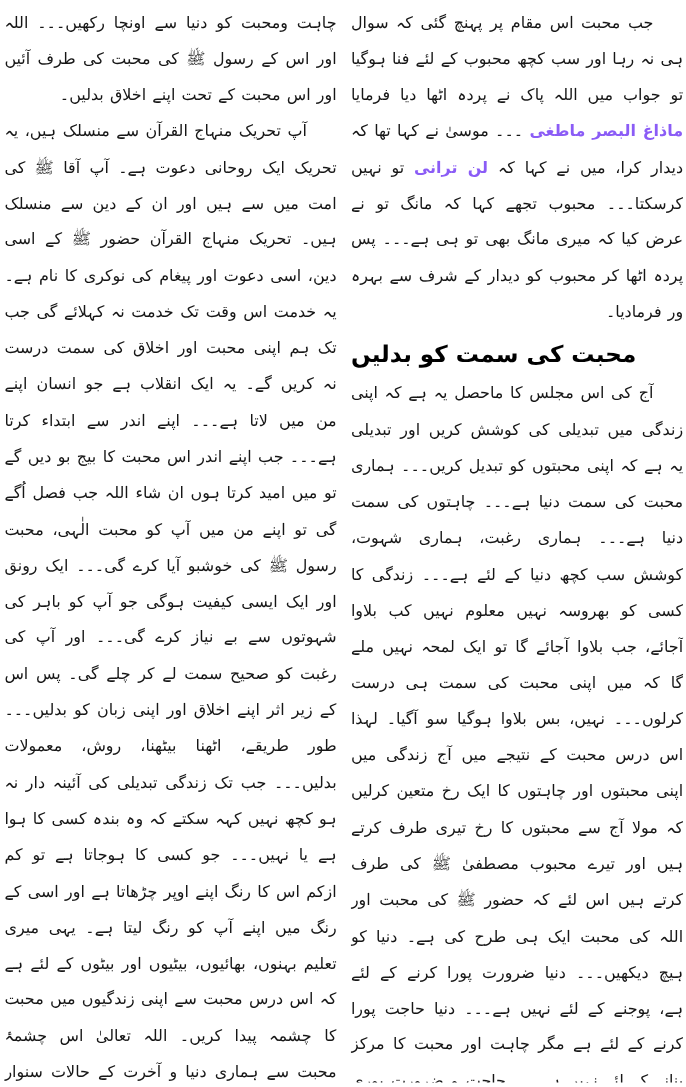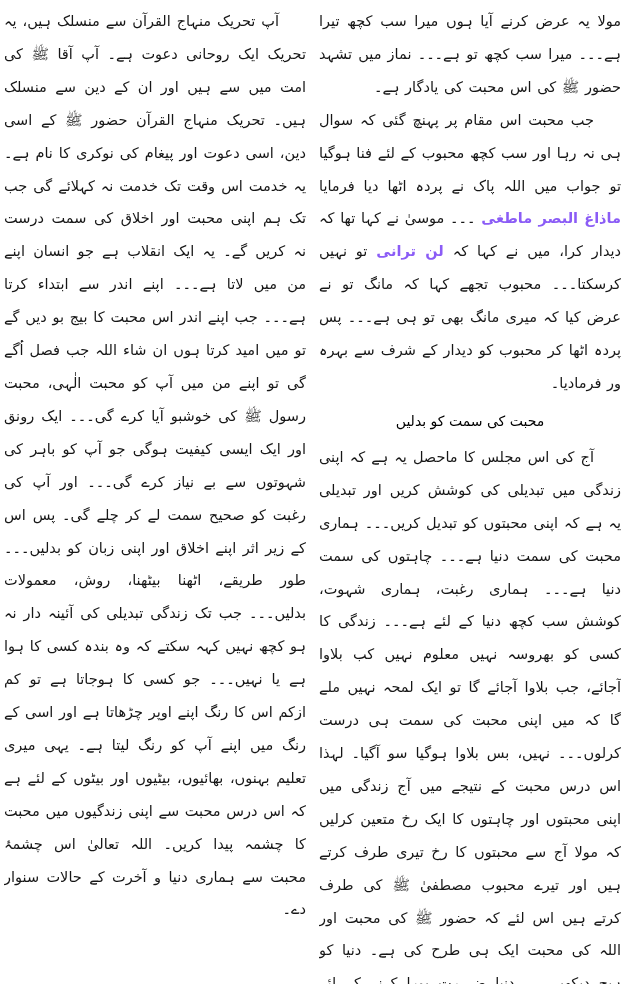--- a/index.html
+++ b/index.html
@@ -39,41 +39,41 @@
   }
   .para.indent {
     text-indent: 27px;
   }
   .quote-bold {
     font-weight: bold;
     color: #8b5cf6;
   }
   .section-heading {
     margin: 3px 0 2px 0;
-    font-size: 14px;
-    font-weight: normal;
+    font-size: 21px;
+    font-weight: bold;
     line-height: 36px;
     color: #000000;
-    text-align: center;
+    text-align: left;
   }
 </style>
 </head>
 <body>
 
 <div class="page">
 
   <div class="col">
-    <p class="para">مولا یہ عرض کرنے آیا ہوں میرا سب کچھ تیرا ہے۔۔۔ میرا سب کچھ تو ہے۔۔۔ نماز میں تشہد حضور ﷺ کی اس محبت کی یادگار ہے۔</p>
 
     <p class="para indent"><span>جب محبت اس مقام پر پہنچ گئی کہ سوال ہی نہ رہا اور سب کچھ محبوب کے لئے فنا ہوگیا تو جواب میں اللہ پاک نے پردہ اٹھا دیا فرمایا </span><span class="quote-bold">ماذاغ البصر ماطغی</span><span> ۔۔۔ موسیٰ نے کہا تھا کہ دیدار کرا، میں نے کہا کہ </span><span class="quote-bold">لن ترانی</span><span> تو نہیں کرسکتا۔۔۔ محبوب تجھے کہا کہ مانگ تو نے عرض کیا کہ میری مانگ بھی تو ہی ہے۔۔۔ پس پردہ اٹھا کر محبوب کو دیدار کے شرف سے بہرہ ور فرمادیا۔</span></p>
 
     <h2 class="section-heading">محبت کی سمت کو بدلیں</h2>
 
     <p class="para indent">آج کی اس مجلس کا ماحصل یہ ہے کہ اپنی زندگی میں تبدیلی کی کوشش کریں اور تبدیلی یہ ہے کہ اپنی محبتوں کو تبدیل کریں۔۔۔ ہماری محبت کی سمت دنیا ہے۔۔۔ چاہتوں کی سمت دنیا ہے۔۔۔ ہماری رغبت، ہماری شہوت، کوشش سب کچھ دنیا کے لئے ہے۔۔۔ زندگی کا کسی کو بھروسہ نہیں معلوم نہیں کب بلاوا آجائے، جب بلاوا آجائے گا تو ایک لمحہ نہیں ملے گا کہ میں اپنی محبت کی سمت ہی درست کرلوں۔۔۔ نہیں، بس بلاوا ہوگیا سو آگیا۔ لہذا اس درس محبت کے نتیجے میں آج زندگی میں اپنی محبتوں اور چاہتوں کا ایک رخ متعین کرلیں کہ مولا آج سے محبتوں کا رخ تیری طرف کرتے ہیں اور تیرے محبوب مصطفیٰ ﷺ کی طرف کرتے ہیں اس لئے کہ حضور ﷺ کی محبت اور اللہ کی محبت ایک ہی طرح کی ہے۔ دنیا کو ہیچ دیکھیں۔۔۔ دنیا ضرورت پورا کرنے کے لئے ہے، پوجنے کے لئے نہیں ہے۔۔۔ دنیا حاجت پورا کرنے کے لئے ہے مگر چاہت اور محبت کا مرکز بنانے کے لئے نہیں ہے۔۔۔ حاجت و ضرورت پوری کریں مگر</p>
   </div>
 
   <div class="col">
+    <p class="para">چاہت ومحبت کو دنیا سے اونچا رکھیں۔۔۔ اللہ اور اس کے رسول ﷺ کی محبت کی طرف آئیں اور اس محبت کے تحت اپنے اخلاق بدلیں۔</p>
 
     <p class="para indent">آپ تحریک منہاج القرآن سے منسلک ہیں، یہ تحریک ایک روحانی دعوت ہے۔ آپ آقا ﷺ کی امت میں سے ہیں اور ان کے دین سے منسلک ہیں۔ تحریک منہاج القرآن حضور ﷺ کے اسی دین، اسی دعوت اور پیغام کی نوکری کا نام ہے۔ یہ خدمت اس وقت تک خدمت نہ کہلائے گی جب تک ہم اپنی محبت اور اخلاق کی سمت درست نہ کریں گے۔ یہ ایک انقلاب ہے جو انسان اپنے من میں لاتا ہے۔۔۔ اپنے اندر سے ابتداء کرتا ہے۔۔۔ جب اپنے اندر اس محبت کا بیج بو دیں گے تو میں امید کرتا ہوں ان شاء اللہ جب فصل اُگے گی تو اپنے من میں آپ کو محبت الٰہی، محبت رسول ﷺ کی خوشبو آیا کرے گی۔۔۔ ایک رونق اور ایک ایسی کیفیت ہوگی جو آپ کو باہر کی شہوتوں سے بے نیاز کرے گی۔۔۔ اور آپ کی رغبت کو صحیح سمت لے کر چلے گی۔ پس اس کے زیر اثر اپنے اخلاق اور اپنی زبان کو بدلیں۔۔۔ طور طریقے، اٹھنا بیٹھنا، روش، معمولات بدلیں۔۔۔ جب تک زندگی تبدیلی کی آئینہ دار نہ ہو کچھ نہیں کہہ سکتے کہ وہ بندہ کسی کا ہوا ہے یا نہیں۔۔۔ جو کسی کا ہوجاتا ہے تو کم ازکم اس کا رنگ اپنے اوپر چڑھاتا ہے اور اسی کے رنگ میں اپنے آپ کو رنگ لیتا ہے۔ یہی میری تعلیم بہنوں، بھائیوں، بیٹیوں اور بیٹوں کے لئے ہے کہ اس درس محبت سے اپنی زندگیوں میں محبت کا چشمہ پیدا کریں۔ اللہ تعالیٰ اس چشمۂ محبت سے ہماری دنیا و آخرت کے حالات سنوار دے۔</p>
 
   </div>
 
 </div>
 
 </body></html>

